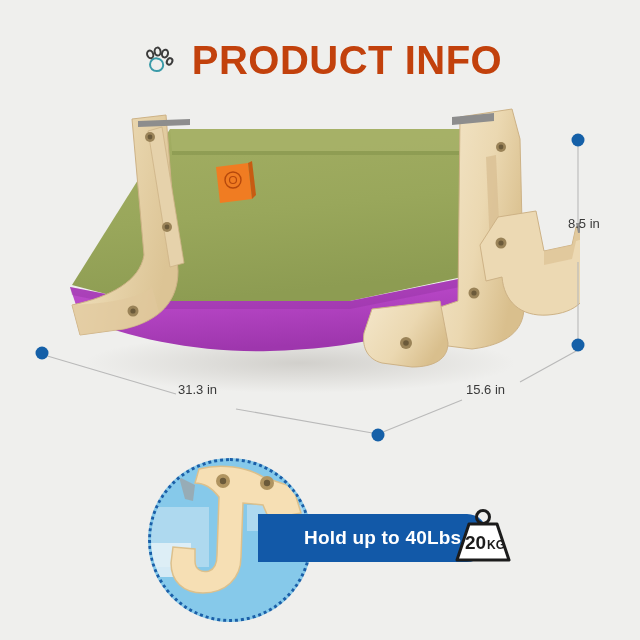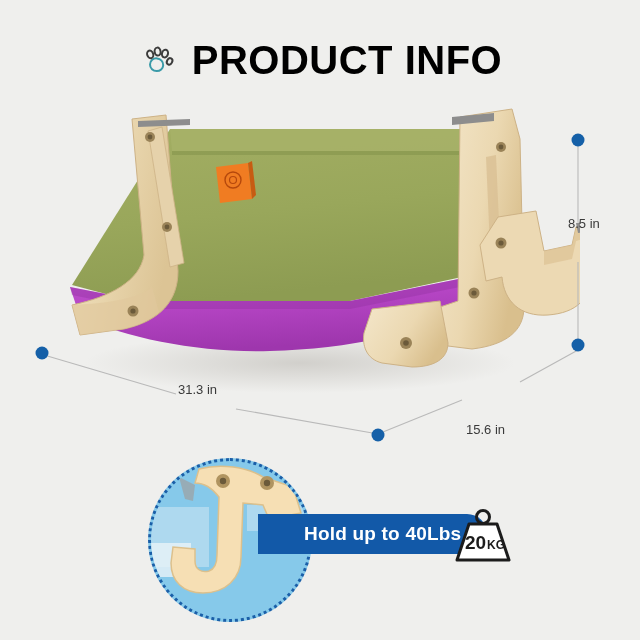--- a/index.html
+++ b/index.html
@@ -31,21 +31,21 @@
     width: 40px;
     height: 40px;
     flex: 0 0 auto;
     position: relative;
     top: 2px;
   }
   .page-title {
     font-size: 40px;
     font-weight: 700;
     letter-spacing: 0.5px;
-    color: #000000;
+    color: #c2410c;
     white-space: nowrap;
     line-height: 1;
   }
 
   
   .scene {
     position: absolute;
     left: 0;
     top: 95px;
     width: 640px;
@@ -79,21 +79,20 @@
     left: 568px;
     top: 216px;
   }
   .dim-w {
     left: 178px;
     top: 382px;
   }
   .dim-d {
     left: 466px;
     top: 382px;
-    margin-top: 40px;
   }
 
   
   .feature-strip {
     position: absolute;
     left: 0;
     top: 450px;
     width: 640px;
     height: 175px;
   }
@@ -111,21 +110,21 @@
   }
   .detail-circle svg {
     position: absolute;
     left: 0;
     top: 0;
   }
   .capacity-pill {
     position: absolute;
     left: 258px;
     top: 64px;
-    height: 40px;
+    height: 48px;
     padding: 0 26px 0 46px;
     background: #1259a8;
     border-radius: 0 20px 20px 0;
     display: flex;
     align-items: center;
     box-sizing: border-box;
   }
   .capacity-text {
     color: #ffffff;
     font-size: 19px;

